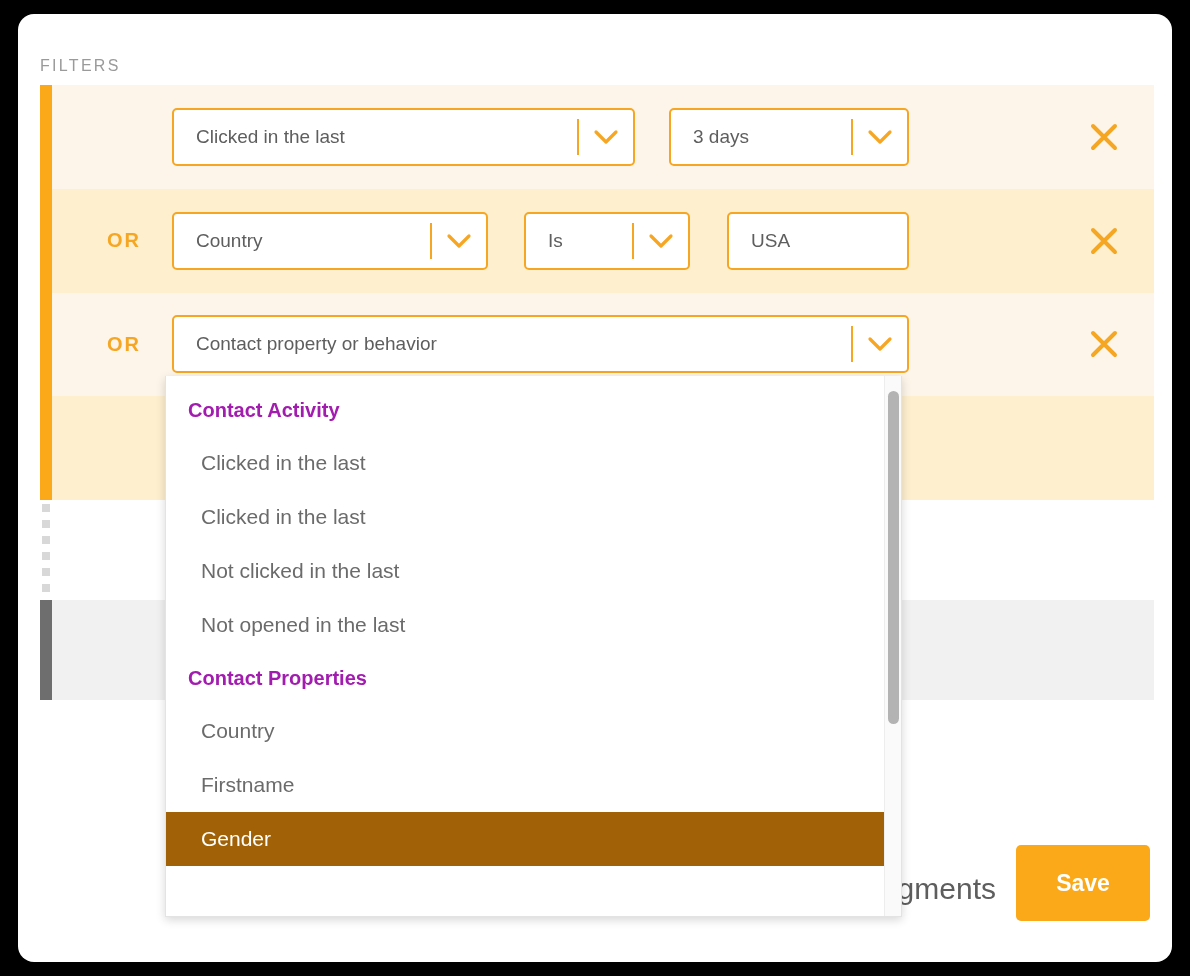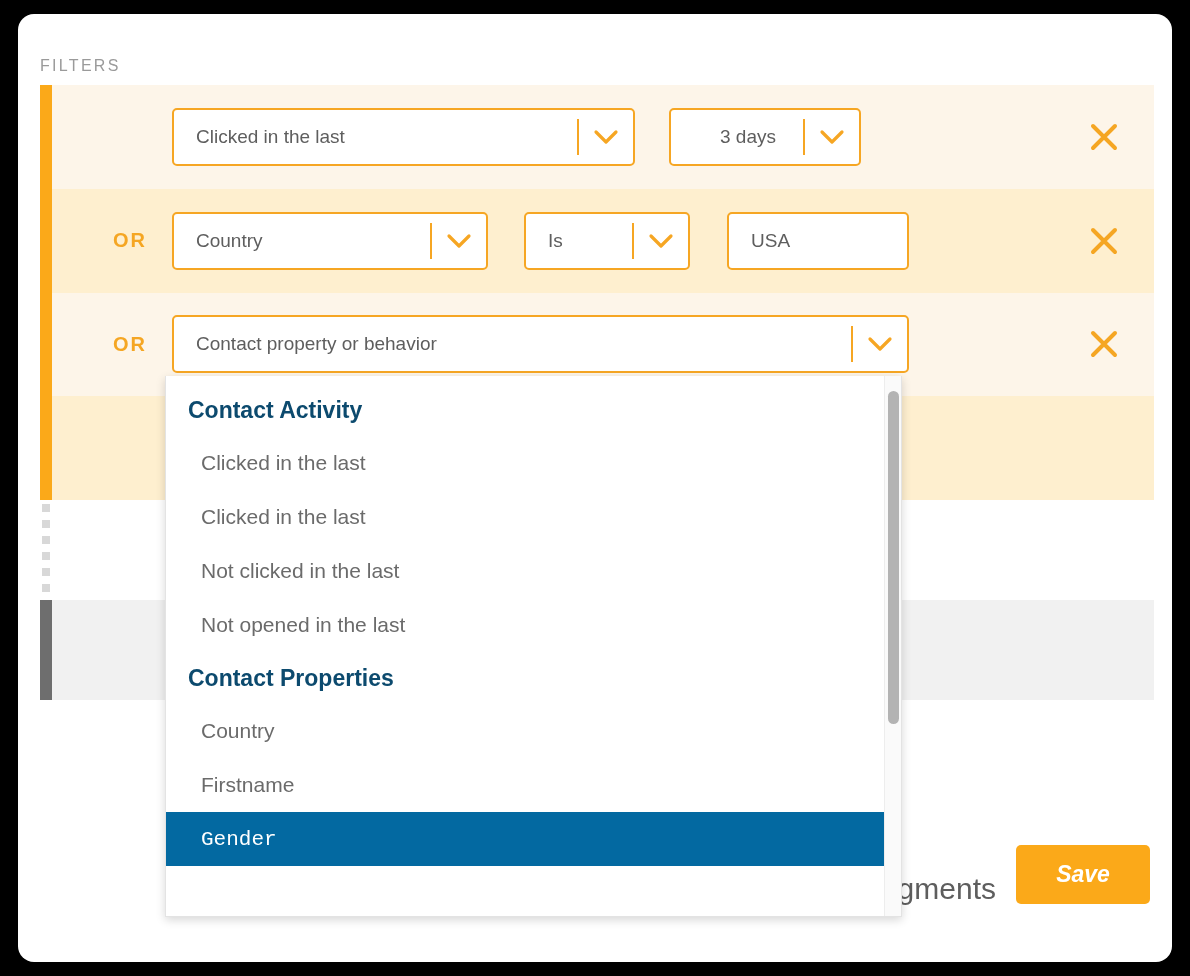--- a/index.html
+++ b/index.html
@@ -75,21 +75,21 @@
     width: 100%;
     height: 103.75px;
     display: flex;
     align-items: center;
   }
   .frow.light { background: #FDF5E9; }
   .frow.dark  { background: #FEEFCF; }
 
   .or-label {
     position: absolute;
-    left: 61px;
+    left: 55px;
     font-size: 20px;
     font-weight: bold;
     letter-spacing: 2px;
     color: #F5A623;
   }
 
   
   .ctl {
     position: absolute;
     height: 58px;
@@ -178,30 +178,29 @@
     top: 858px;
     font-size: 30px;
     color: #5e5e5e;
     white-space: nowrap;
   }
   .save-btn {
     position: absolute;
     left: 998px;
     top: 831px;
     width: 134px;
-    height: 59px;
+    height: 76px;
     background: #FBA919;
     border: none;
     border-radius: 5px;
     color: #ffffff;
     font-size: 23px;
     font-weight: bold;
     font-family: "Liberation Sans", sans-serif;
     cursor: pointer;
-    font-style: italic;
   }
 
   
   .dropdown {
     position: absolute;
     left: 147px;
     top: 362px;
     width: 737px;
     height: 541px;
     background: #ffffff;
@@ -210,40 +209,39 @@
     box-shadow: 0 3px 9px rgba(0,0,0,0.16);
     overflow: hidden;
   }
   .dd-inner {
     position: relative;
     width: 100%;
     height: 100%;
   }
   .dd-group-title {
     padding: 0 0 0 22px;
-    font-size: 23px;
+    font-size: 20px;
     font-weight: bold;
-    color: #0c4a6e;
+    color: #a21caf;
     height: 52px;
     display: flex;
     align-items: center;
   }
   .dd-item {
     padding: 0 0 0 35px;
     height: 54px;
     display: flex;
     align-items: center;
     font-size: 21px;
     color: #6b6b6b;
     cursor: pointer;
   }
   .dd-item.selected {
-    background: #0369a1;
+    background: #a16207;
     color: #ffffff;
-    font-family: Liberation Mono, monospace;
   }
   .dd-spacer { height: 8px; }
 
   
   .dd-track {
     position: absolute;
     right: 0;
     top: 0;
     width: 17px;
     height: 541px;
@@ -275,21 +273,21 @@
         <div class="frow light">
           <div class="ctl" style="left:120px; width:463px;">
             <span class="val">Clicked in the last</span>
             <span class="divider"></span>
             <span class="caret">
               <svg width="26" height="16" viewBox="0 0 26 16">
                 <path d="M3 3 L13 13 L23 3" fill="none" stroke="#F6A623" stroke-width="3.2" stroke-linecap="round" stroke-linejoin="round"></path>
               </svg>
             </span>
           </div>
-          <div class="ctl" style="left:617px; width:192px;text-align:center;">
+          <div class="ctl" style="left:617px; width:240px;">
             <span class="val">3 days</span>
             <span class="divider"></span>
             <span class="caret">
               <svg width="26" height="16" viewBox="0 0 26 16">
                 <path d="M3 3 L13 13 L23 3" fill="none" stroke="#F6A623" stroke-width="3.2" stroke-linecap="round" stroke-linejoin="round"></path>
               </svg>
             </span>
           </div>
           <div class="xbtn">
             <svg width="34" height="34" viewBox="0 0 34 34">

